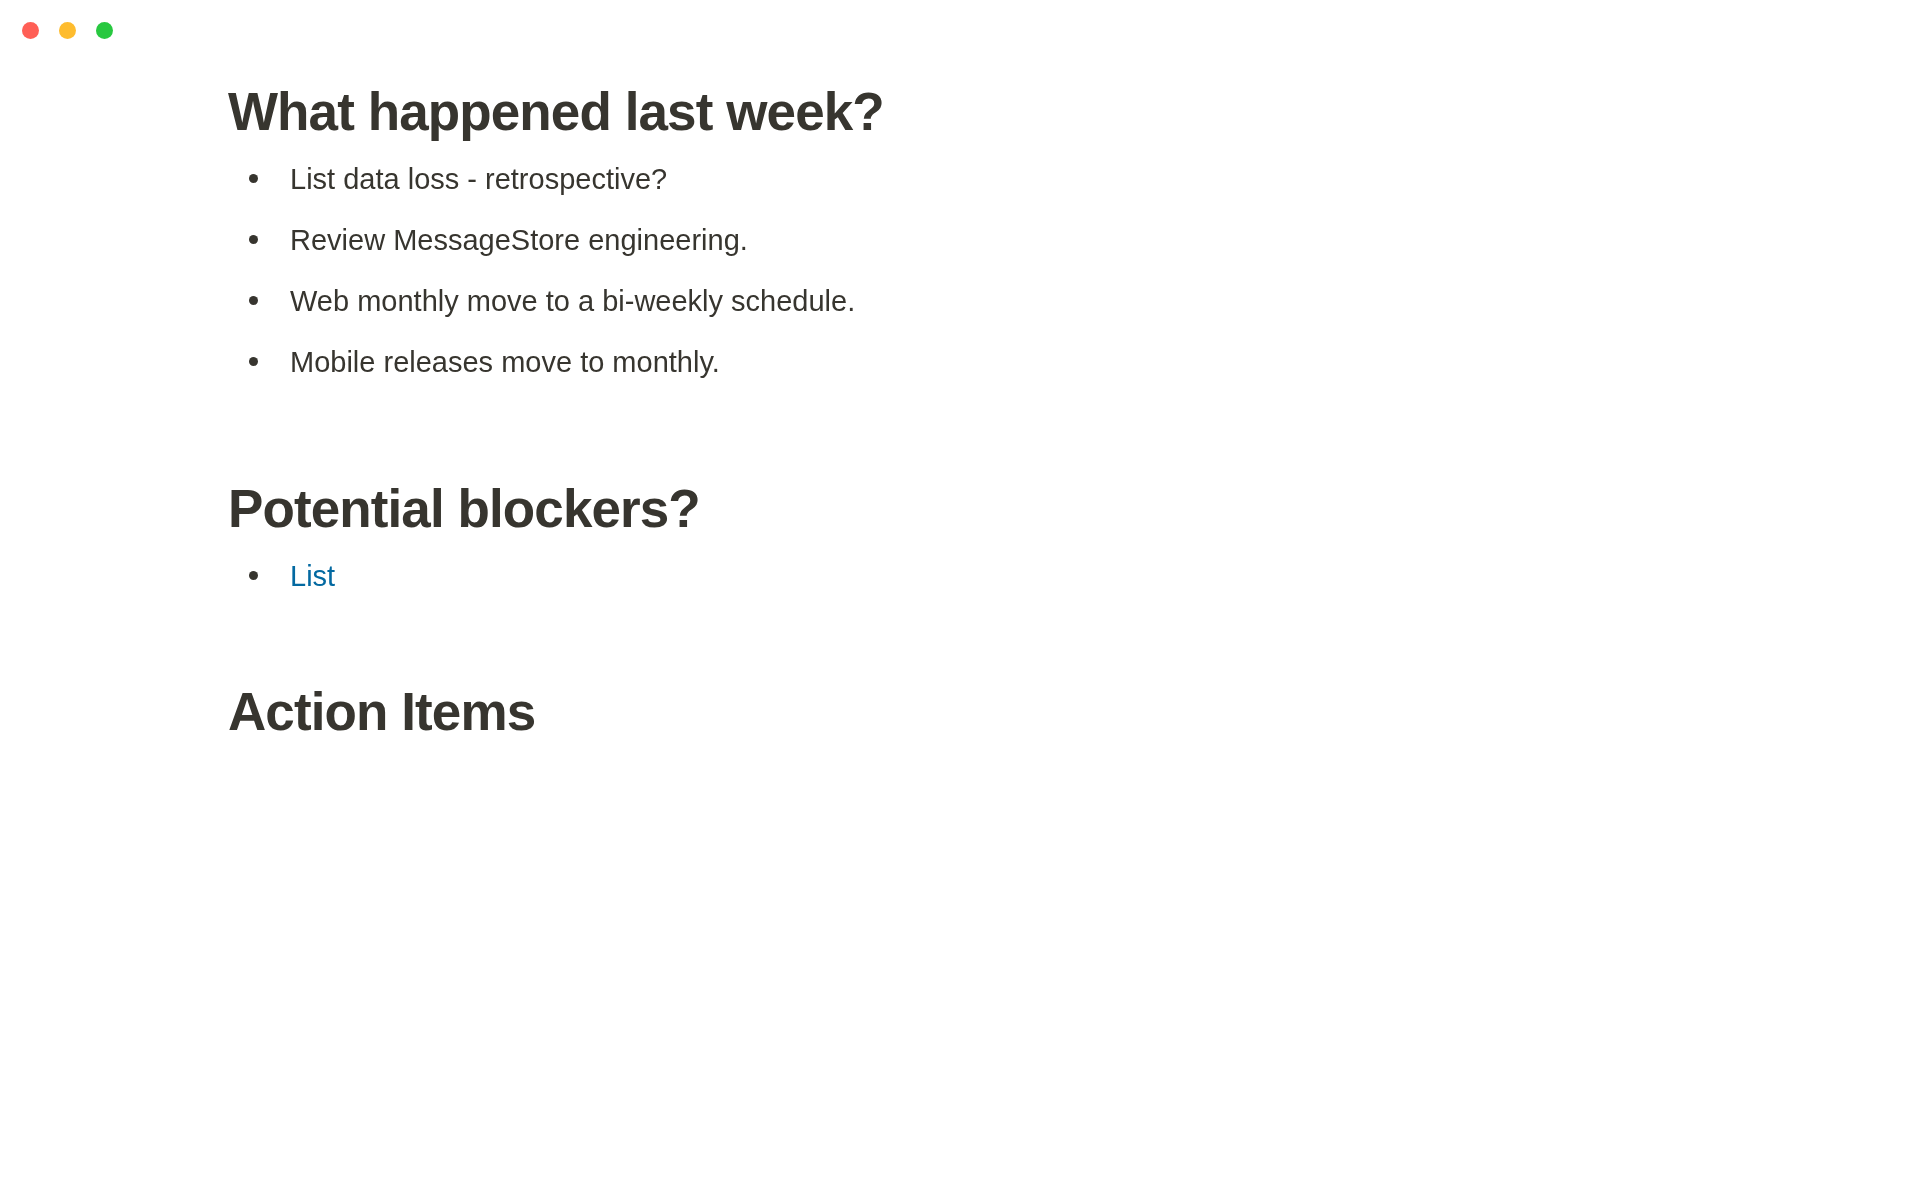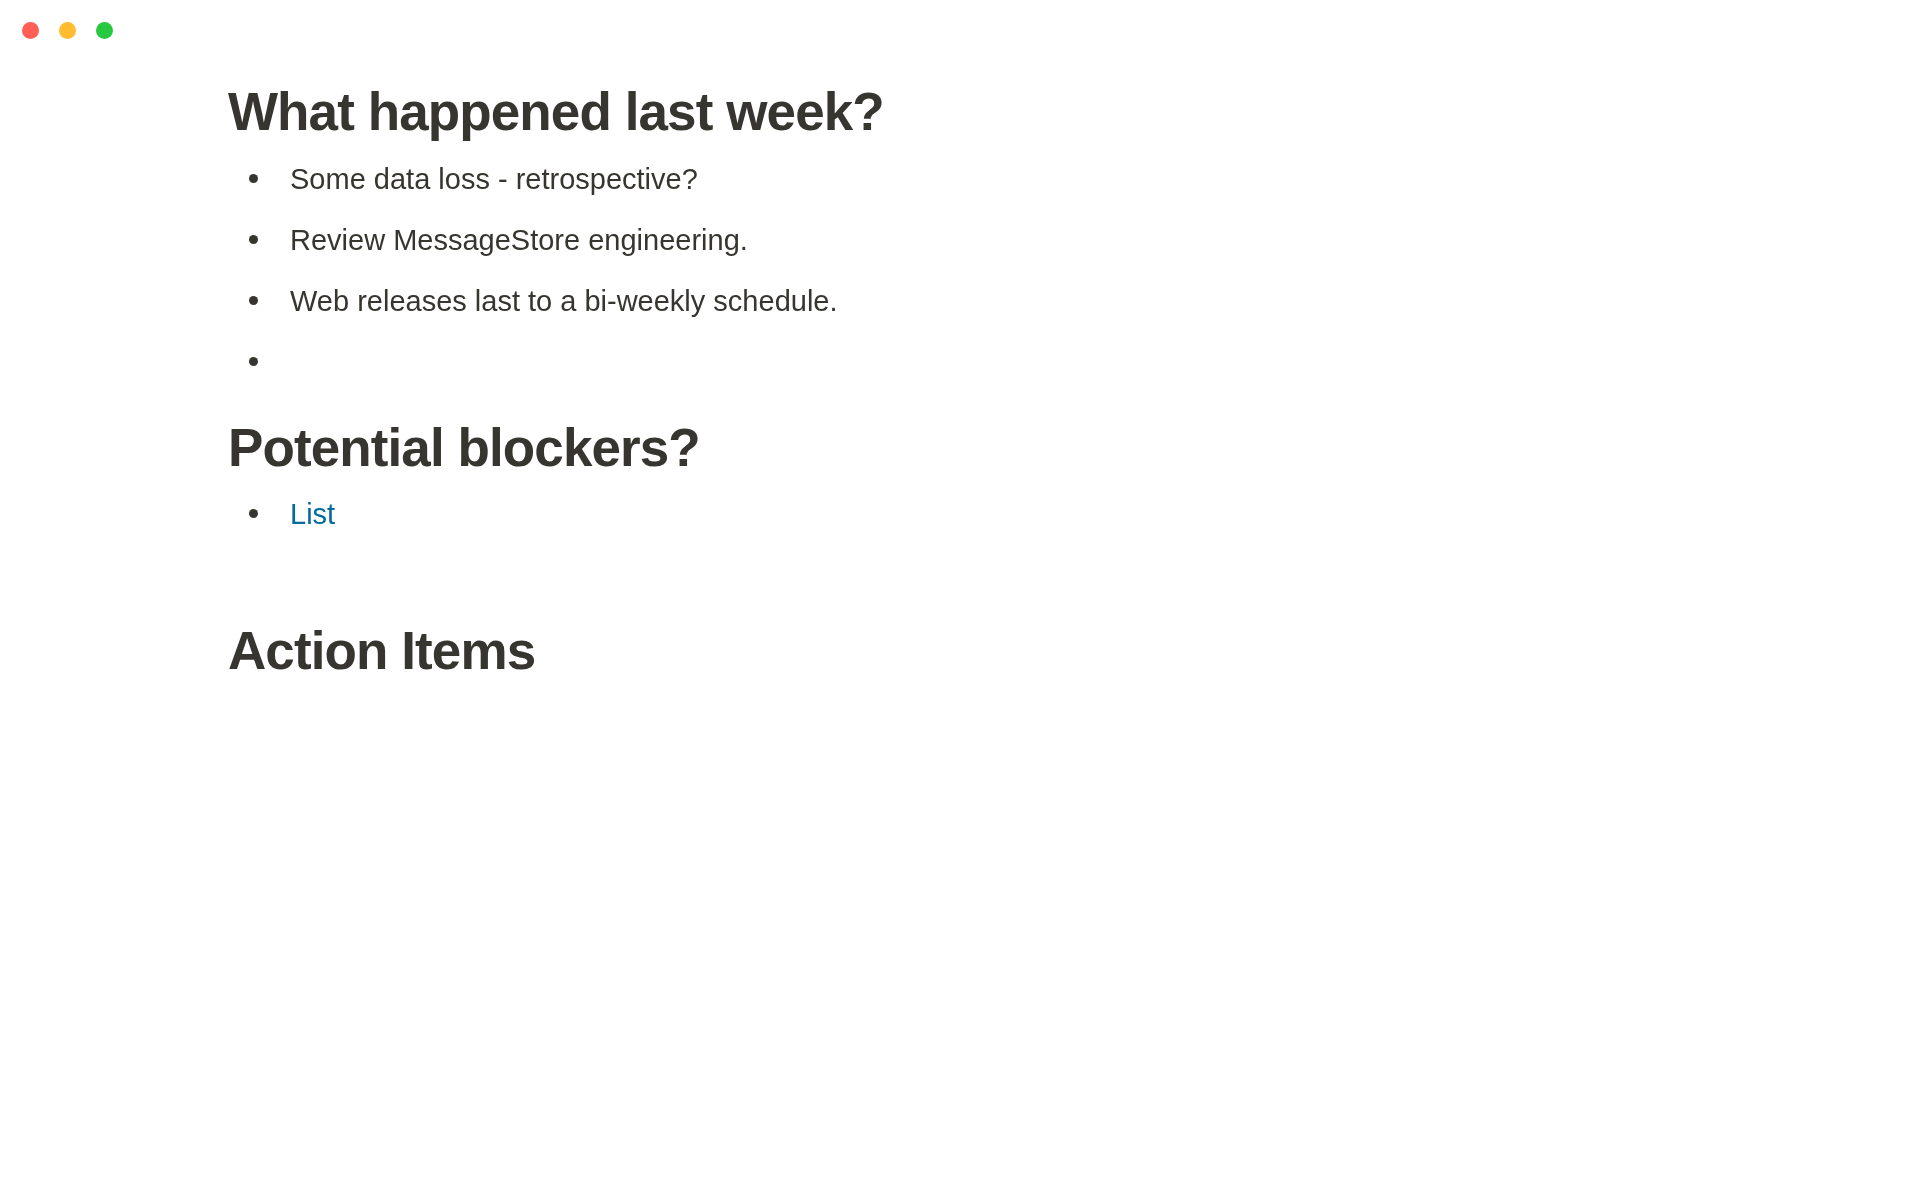--- a/index.html
+++ b/index.html
@@ -120,37 +120,38 @@
     </div>
   </div>
 
   <div class="doc">
 
     <div class="section">
       <div class="heading heading-1">What happened last week?</div>
       <ul class="bullets">
         <li>
           <span class="bullet-dot"></span>
-          <span class="li-text">Some data loss - retrospective?</span>
+          <span class="li-text">List data loss - retrospective?</span>
         </li>
         <li>
           <span class="bullet-dot"></span>
           <span class="li-text">Review MessageStore engineering.</span>
         </li>
       </ul>
     </div>
 
     <div class="section">
       <ul class="bullets">
         <li>
           <span class="bullet-dot"></span>
-          <span class="li-text">Web releases last to a bi-weekly schedule.</span>
+          <span class="li-text">Web monthly move to a bi-weekly schedule.</span>
         </li>
         <li>
           <span class="bullet-dot"></span>
+          <span class="li-text">Mobile releases move to monthly.</span>
         </li>
       </ul>
     </div>
 
     <div class="section">
       <div class="heading heading-3">Potential blockers?</div>
       <ul class="bullets">
         <li class="placeholder">
           <span class="bullet-dot"></span>
           <span class="li-text">List</span>

